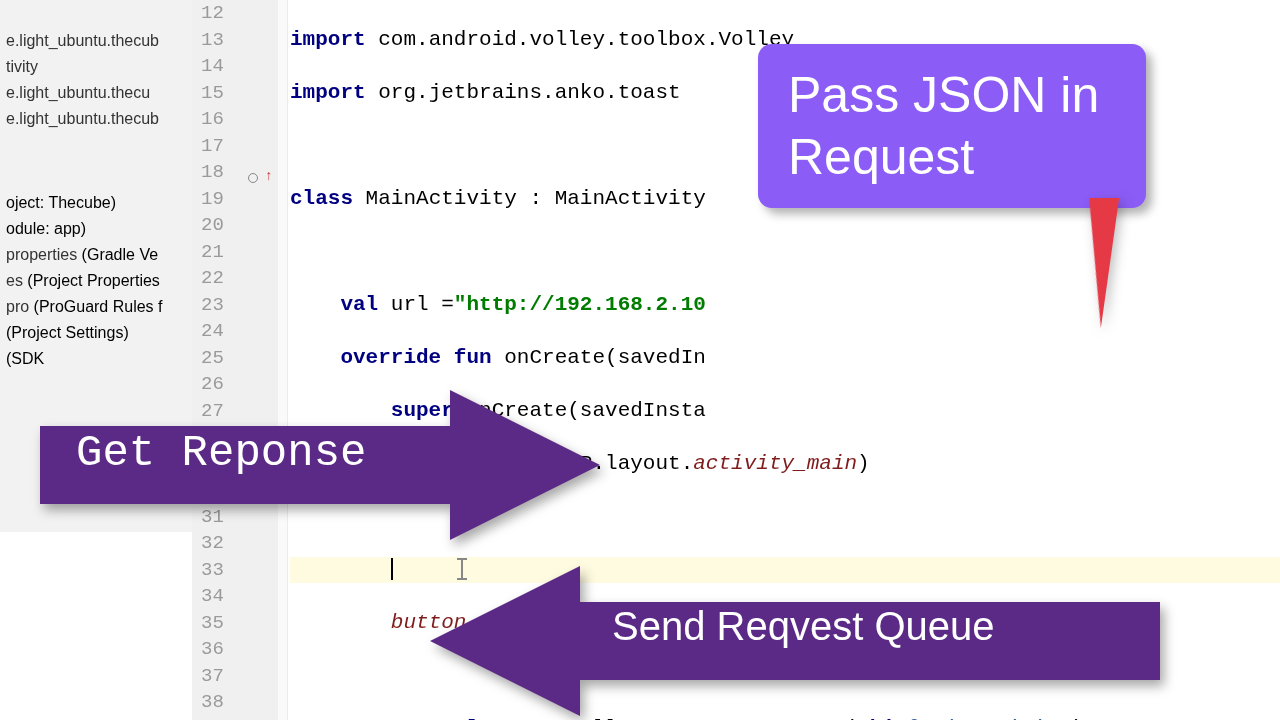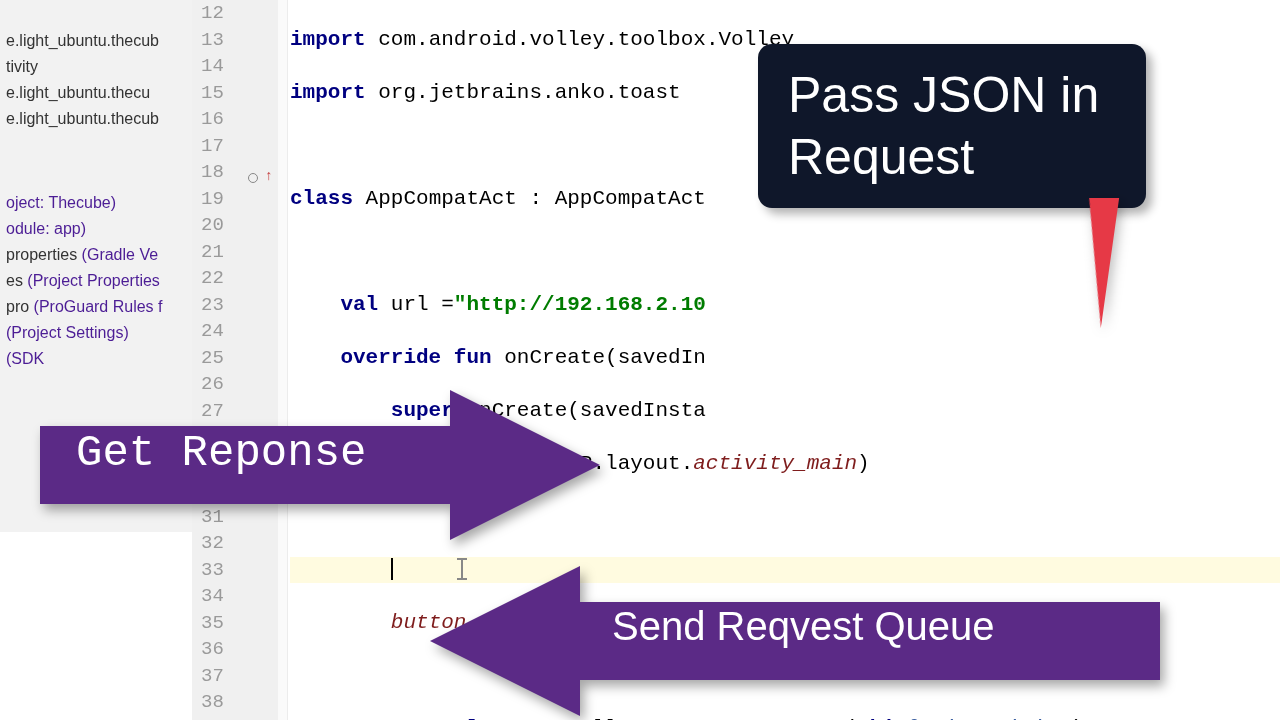--- a/index.html
+++ b/index.html
@@ -24,21 +24,21 @@
     font-size: 16px;
     color: #333;
     overflow: hidden;
   }
   .sidebar-item {
     padding: 4px 6px;
     white-space: nowrap;
     overflow: hidden;
   }
   .sidebar-item.blank { height: 28px; }
-  .sidebar-item .gray { color: #4c1d95; }
+  .sidebar-item .gray { color: #000000; }
   .sidebar-item strong { font-weight: normal; }
   .gutter {
     position: absolute;
     left: 192px;
     top: 0;
     width: 90px;
     height: 720px;
     background: #f0f0f0;
     border-right: 1px solid #d8d8d8;
     color: #9a9a9a;
@@ -112,21 +112,21 @@
   .callout {
     position: absolute;
     font-family: "Segoe UI", Arial, sans-serif;
     color: #fff;
   }
   .callout-red {
     left: 758px;
     top: 44px;
     width: 388px;
     height: 164px;
-    background: #0f172a;
+    background: #8b5cf6;
     border-radius: 14px;
     box-shadow: 6px 6px 10px rgba(0,0,0,.3);
     display:flex;
     align-items:center;
     justify-content:center;
     font-size: 50px;
     line-height: 1.25;
     text-align:left;
     padding: 10px 30px;
   }
@@ -201,21 +201,21 @@
     <div class="gutter-line">36</div>
     <div class="gutter-line">37</div>
     <div class="gutter-line">38</div>
   </div>
 <div class="fold-col"></div>
 
 <div class="editor">
 <div class="code-line"><span class="kw">import</span><span> com.android.volley.toolbox.Volley</span></div>
 <div class="code-line"><span class="kw">import</span><span> org.jetbrains.anko.toast</span></div>
 <div class="code-line"></div>
-<div class="code-line"><span class="kw">class</span><span> AppCompatAct : AppCompatAct</span></div>
+<div class="code-line"><span class="kw">class</span><span> MainActivity : MainActivity</span></div>
 <div class="code-line"></div>
 <div class="code-line"><span class="kw">    val</span><span> url =</span><span class="str">"http://192.168.2.10</span></div>
 <div class="code-line"><span class="kw">    override fun</span><span> onCreate(savedIn</span></div>
 <div class="code-line"><span class="kw">        super</span><span>.onCreate(savedInsta</span></div>
 <div class="code-line"><span>        setContentView(R.layout.</span><span class="pital">activity_main</span><span>)</span></div>
 <div class="code-line"></div>
 <div class="code-line hl"><span>        </span><span class="cursor"></span>     <span class="ibeam"></span></div>
 <div class="code-line"><span>        </span><span class="pital">button</span><span>.setOnClickListener {</span></div>
 <div class="code-line"></div>
 <div class="code-line"><span class="kw">            val</span><span> que = Volley.newRequestQueue(</span><span class="kw">this</span><span class="maglink">@MainActivity</span><span>)</span></div>

